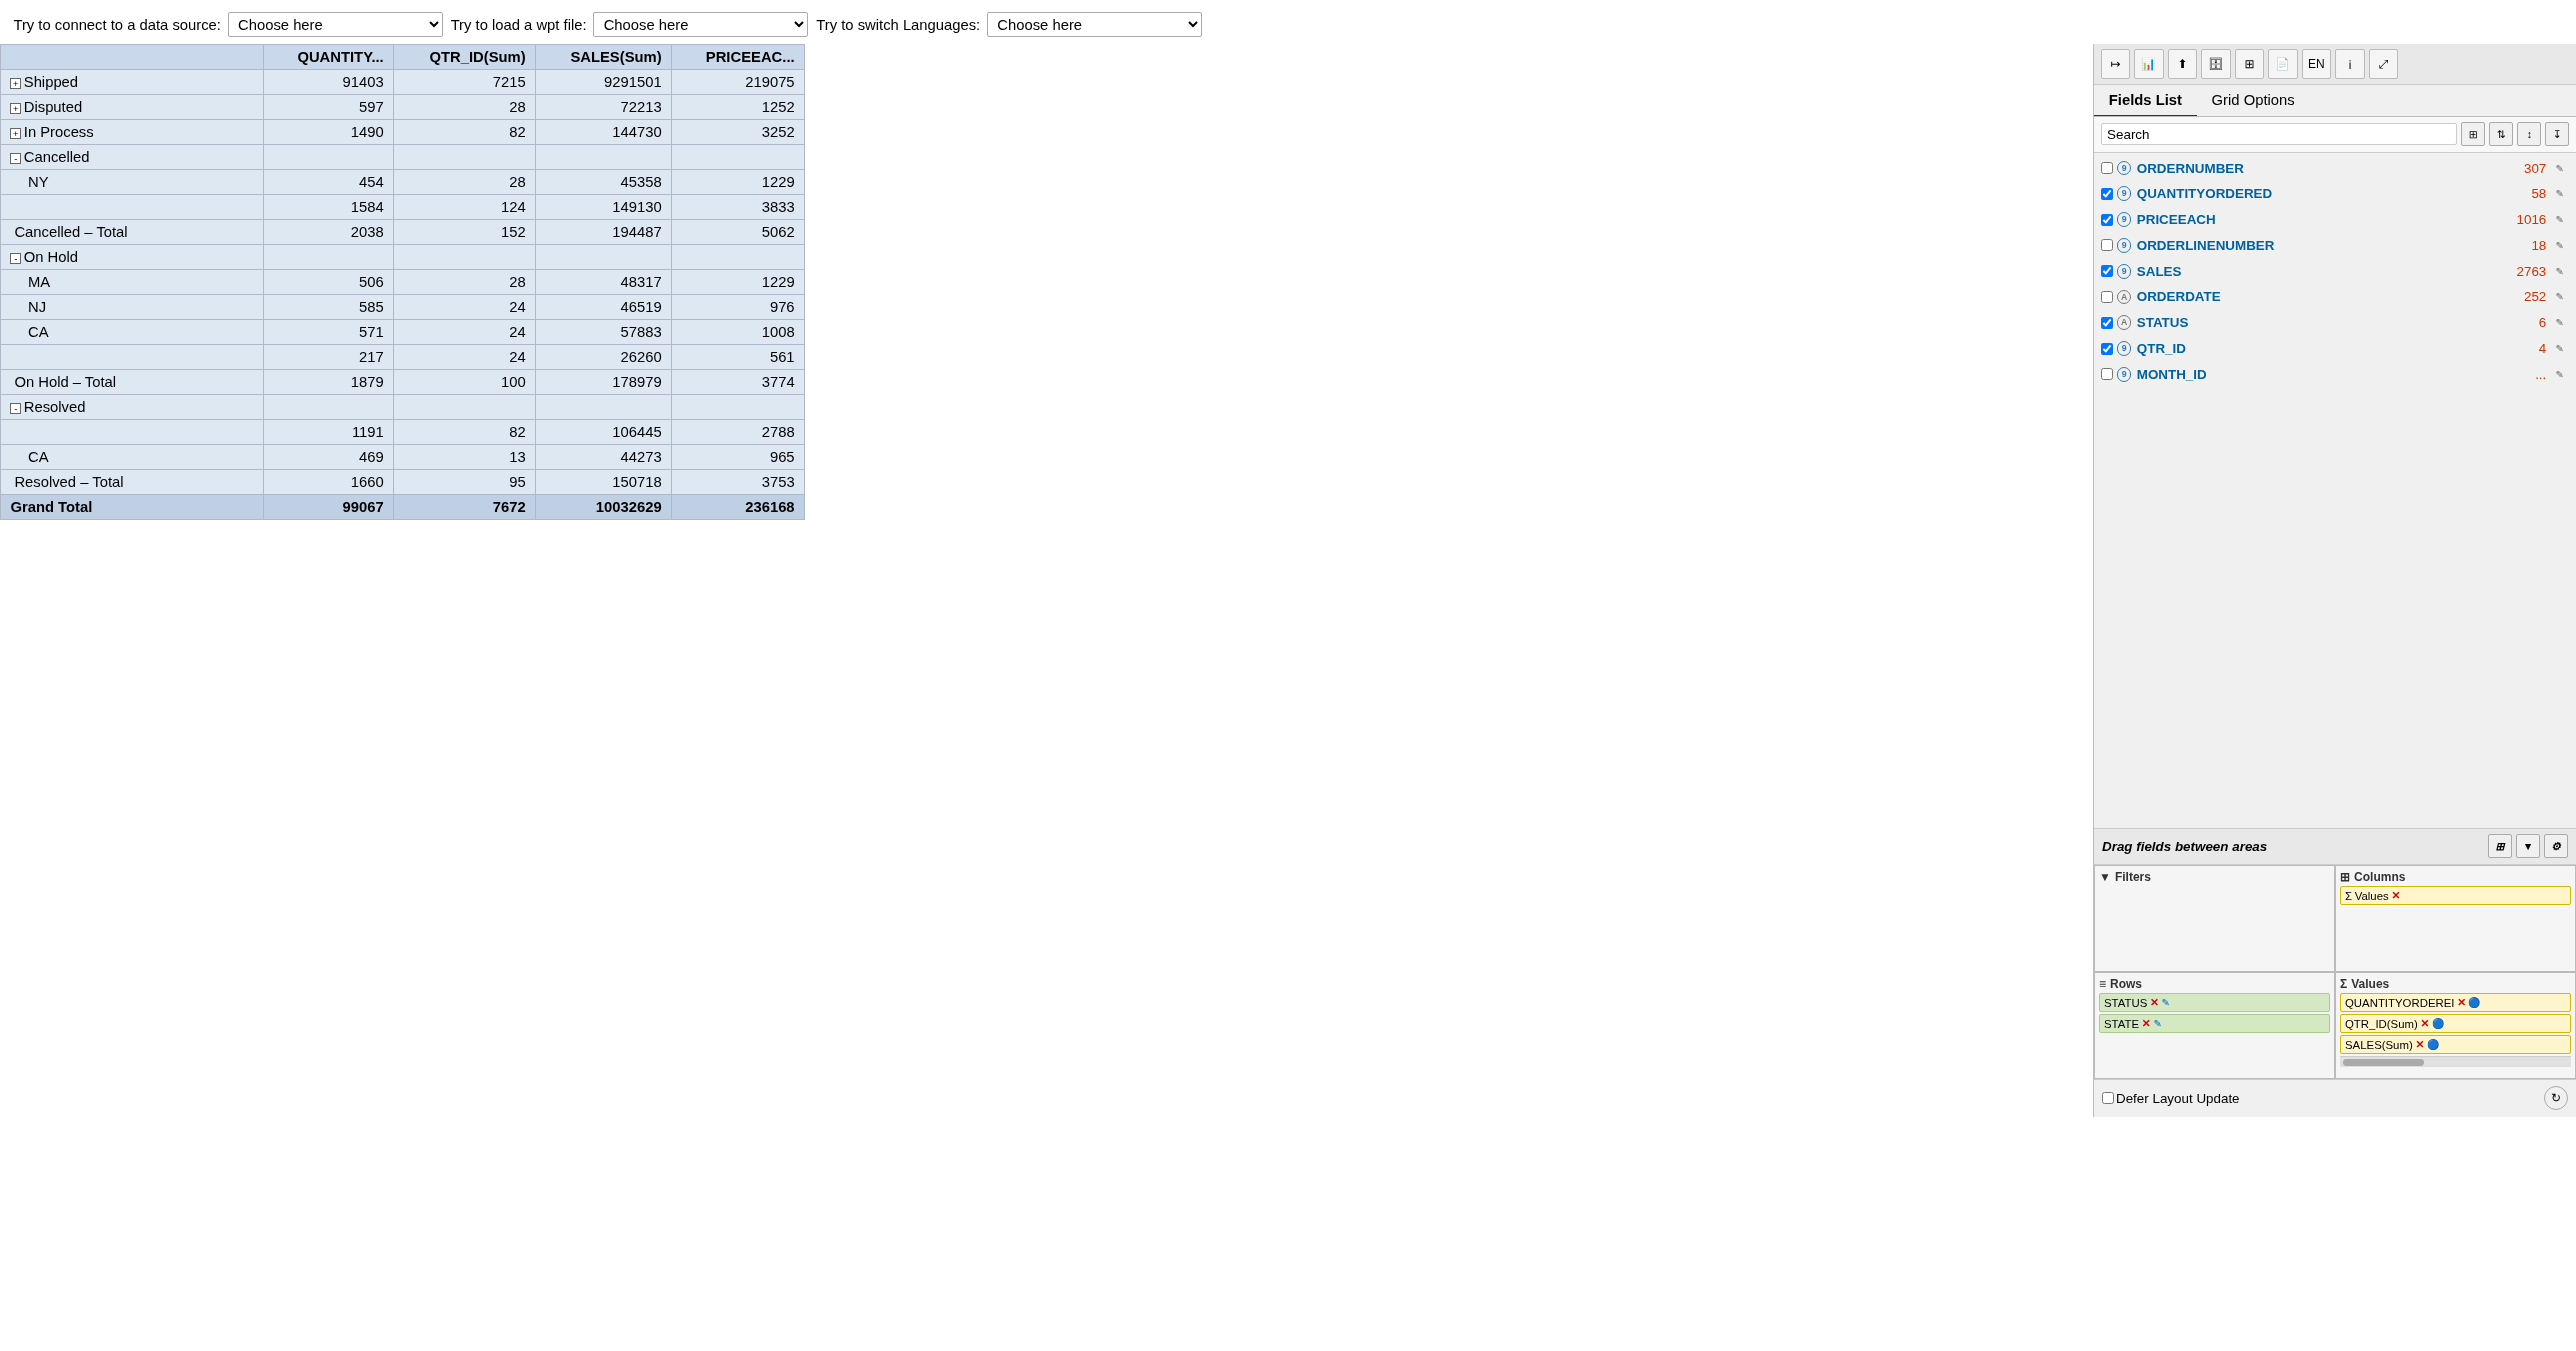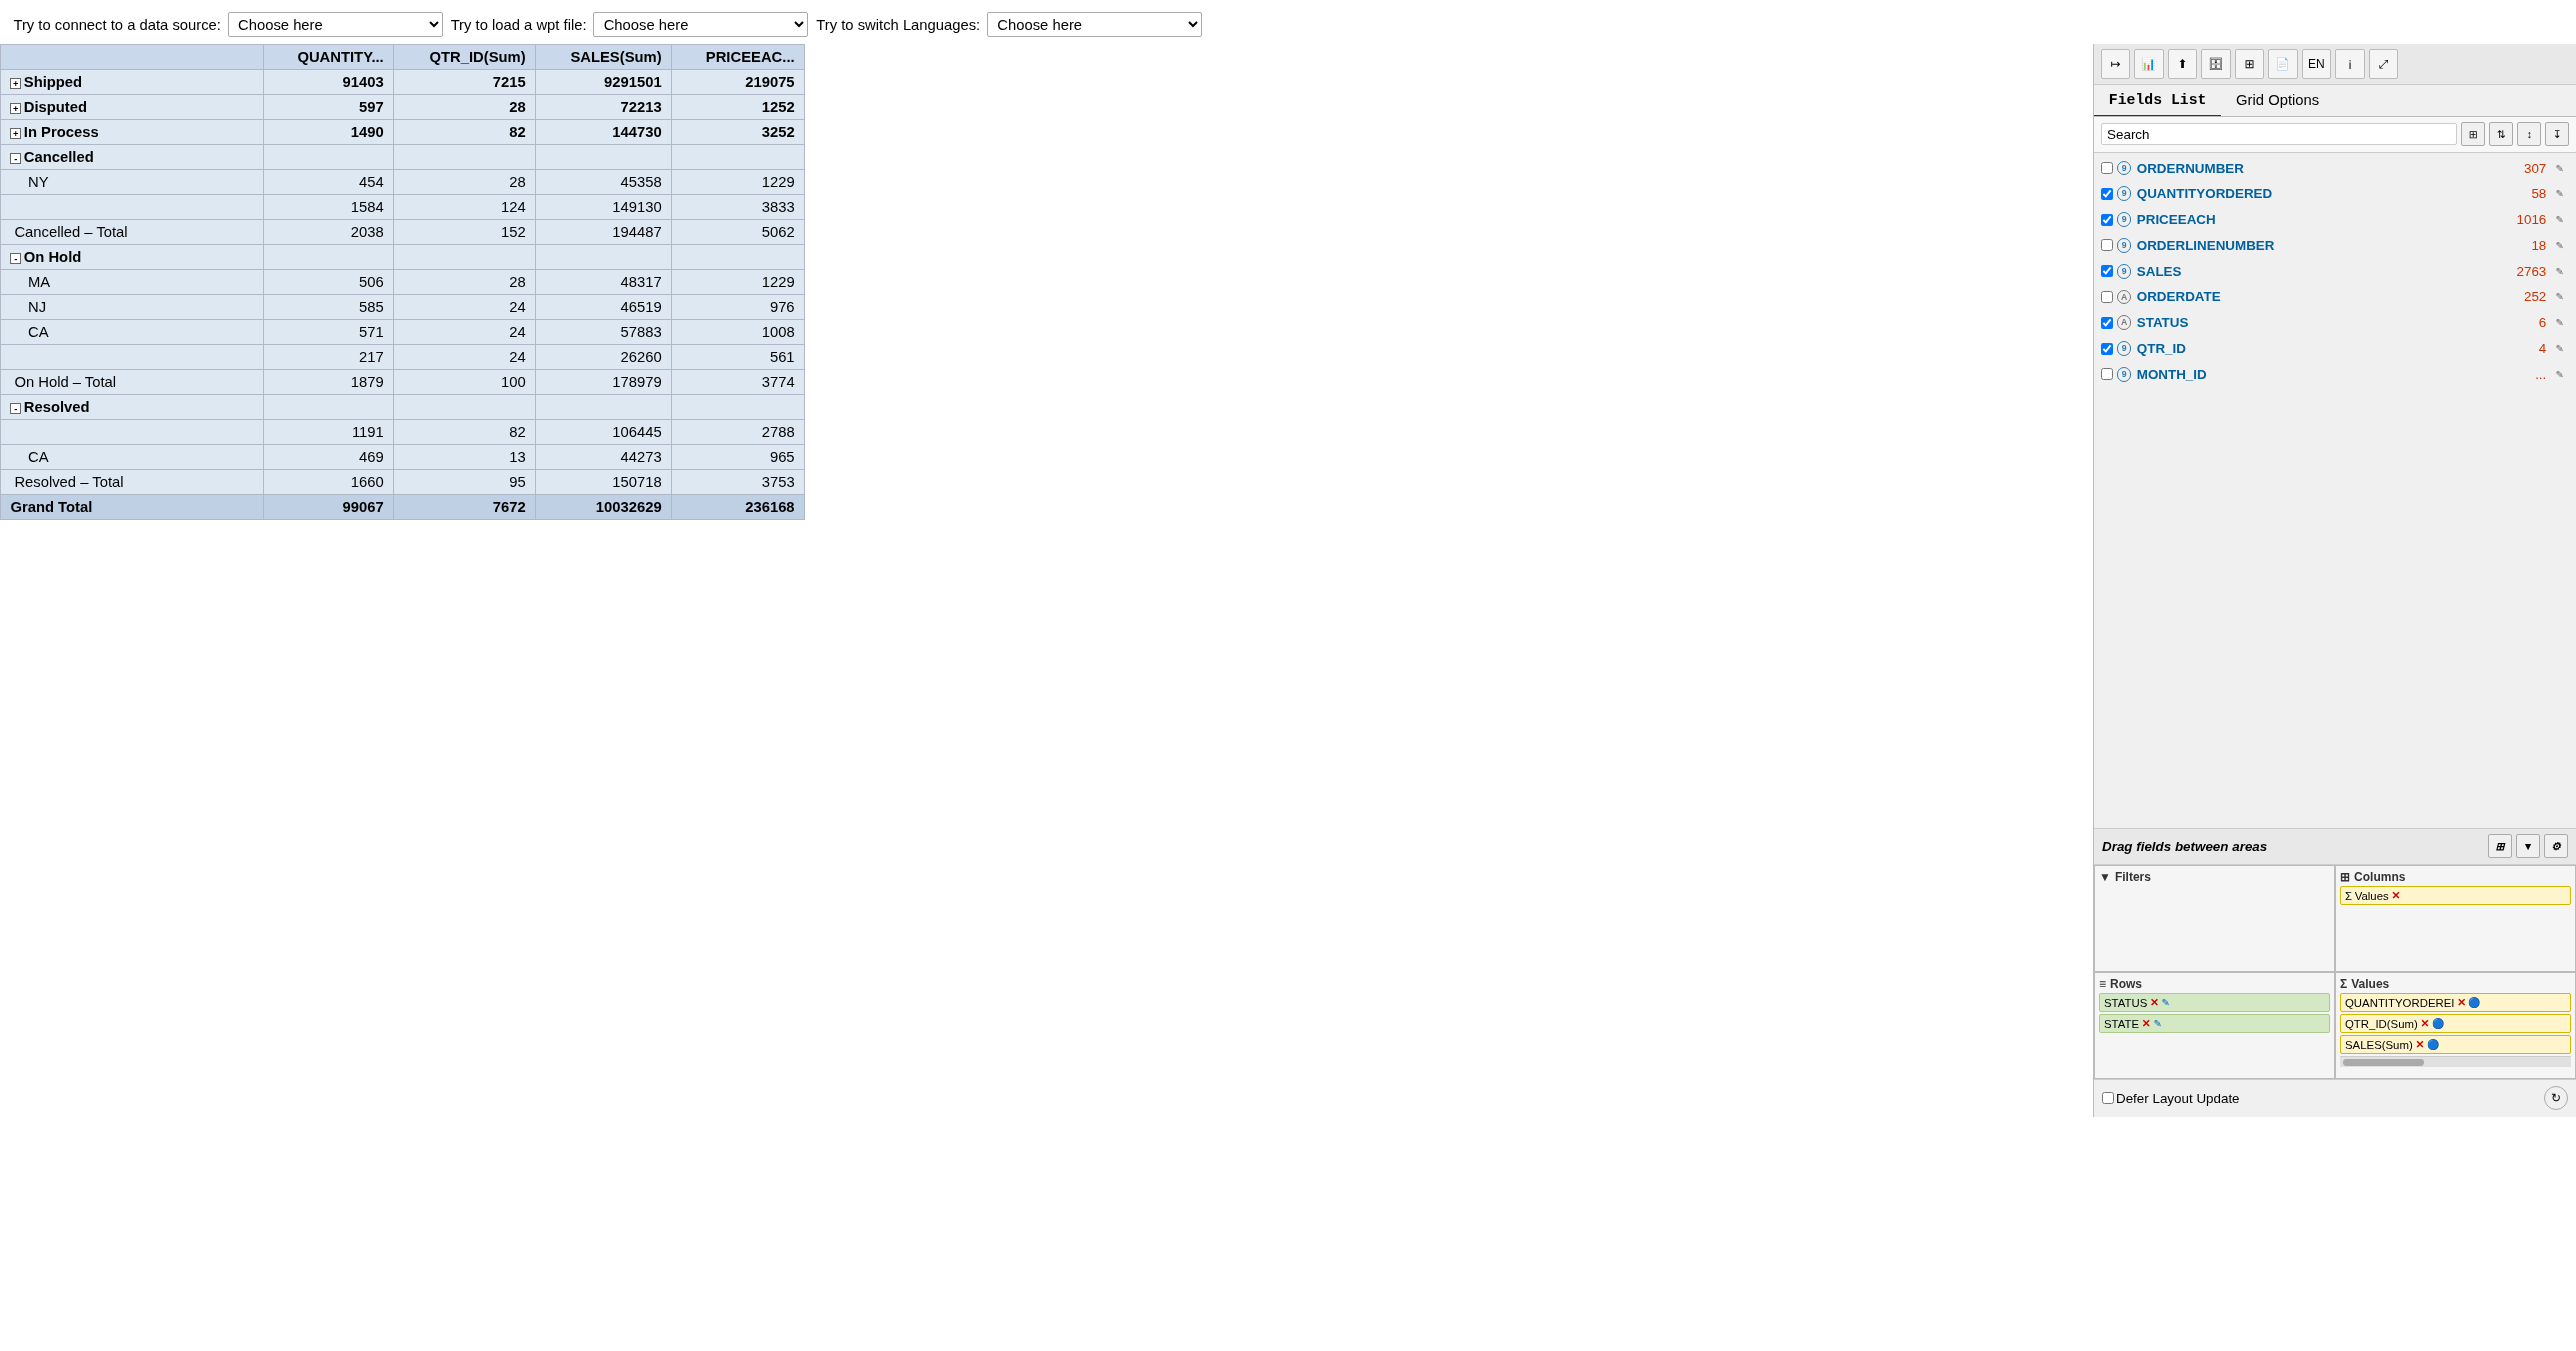--- a/index.html
+++ b/index.html
@@ -74,21 +74,21 @@
       text-align: right;
       white-space: nowrap;
     }
 
     table.pivot td:first-child {
       text-align: left;
     }
 
     .row-group {
       background: #c5d6e8 !important;
-      font-weight: bold;
+      font-weight: normal;
       margin-left: 47px;
     }
 
     .row-subitem td:first-child {
       padding-left: 27px;
     }
 
     .row-subtotal td:first-child {
       padding-left: 13.4px;
       font-weight: normal;
@@ -153,21 +153,20 @@
     .panel-tab {
       padding: 6.7px 14.8px;
       font-size: 14.8px;
       cursor: pointer;
       border-bottom: 1.3px solid transparent;
     }
 
     .panel-tab.active {
       border-bottom: 1.3px solid #333;
       font-weight: bold;
-      font-family: Liberation Mono, monospace;
     }
 
     .search-bar {
       display: flex;
       align-items: center;
       padding: 5.4px 6.7px;
       gap: 4px;
       border-bottom: 0.7px solid #ccc;
       background: #f8f8f8;
     }

